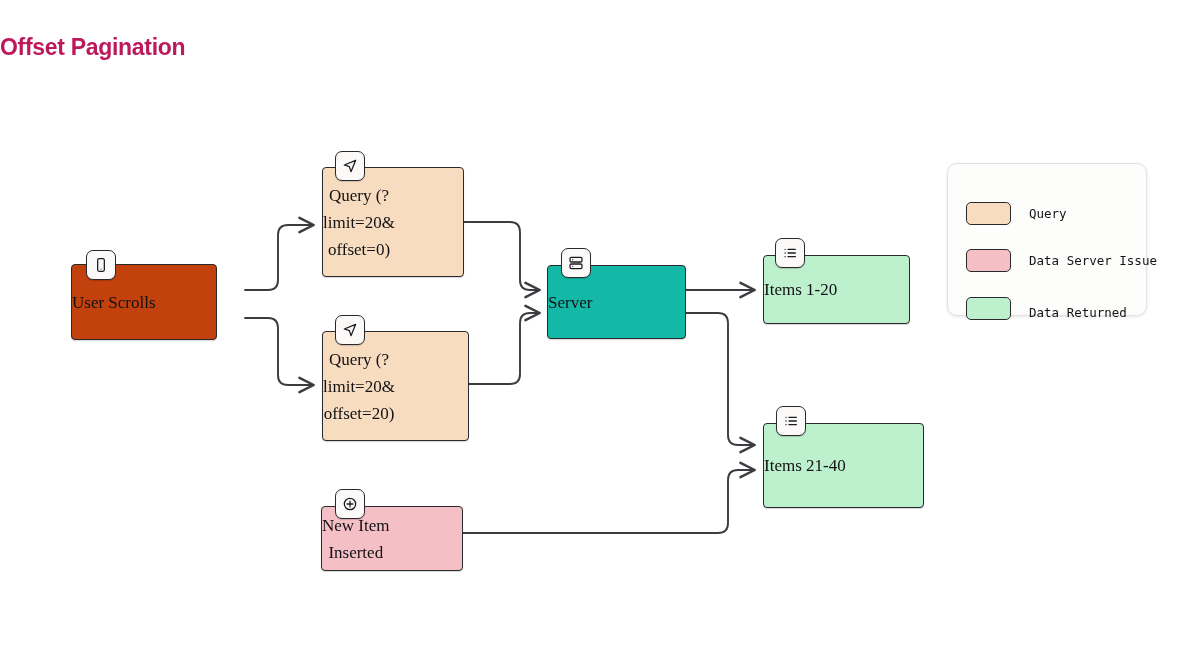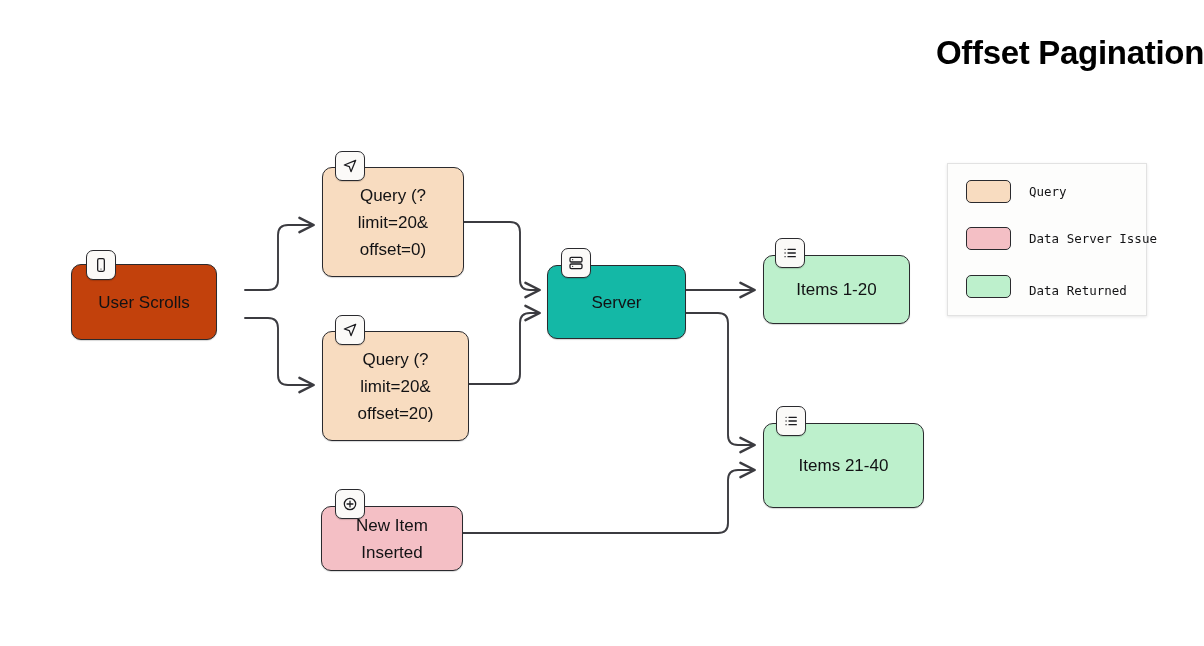--- a/index.html
+++ b/index.html
@@ -13,44 +13,44 @@
     height: 646px;
     background: #ffffff;
     overflow: hidden;
     font-family: "DejaVu Sans Mono", "Liberation Mono", monospace;
   }
   #title {
     position: absolute;
     left: 0;
     top: 34px;
     width: 1204px;
-    text-align: right;
+    text-align: left;
     font-family: "Liberation Sans", sans-serif;
     font-weight: bold;
-    font-size: 33px;
+    font-size: 23px;
     letter-spacing: -0.3px;
-    color: #000000;
+    color: #be185d;
   }
   svg.edges {
     position: absolute;
     left: 0;
     top: 0;
     width: 1204px;
     height: 646px;
   }
   .node {
     position: absolute;
     box-sizing: border-box;
     border: 1.6px solid #2a2a2e;
-    border-radius: 10px;
+    border-radius: 4px;
     display: flex;
     align-items: center;
-    justify-content: center;
+    justify-content: flex-start;
     text-align: center;
-    font-family: Liberation Sans, sans-serif;
+    font-family: Liberation Serif, serif;
     font-size: 17px;
     line-height: 27px;
     color: #121214;
     white-space: pre-line;
     box-shadow: 0 1px 1px rgba(0,0,0,0.16);
   }
   .badge {
     position: absolute;
     width: 30px;
     height: 30px;
@@ -62,23 +62,23 @@
     align-items: center;
     justify-content: center;
     box-shadow: 0 1px 1px rgba(0,0,0,0.16);
   }
   .badge svg { display: block; }
   #legend {
     position: absolute;
     box-sizing: border-box;
     background: #fdfdfc;
     border: 1.3px solid #e2e2e2;
-    border-radius: 0;
+    border-radius: 10px;
     box-shadow: 0 1px 3px rgba(0,0,0,0.10);
-    padding: 14px 18px;
+    padding: 36px 18px;
   }
   .legend-row {
     display: flex;
     align-items: center;
     height: 26px;
     margin-bottom: 21px;
   }
   .legend-row:last-child { margin-bottom: 0; align-items: flex-end; }
   .legend-swatch {
     width: 45px;

